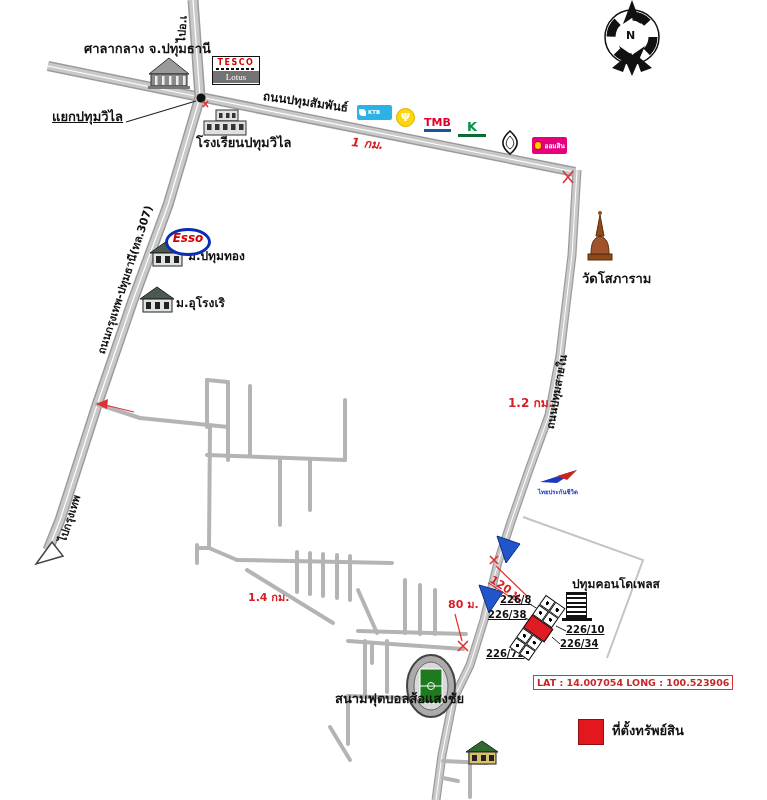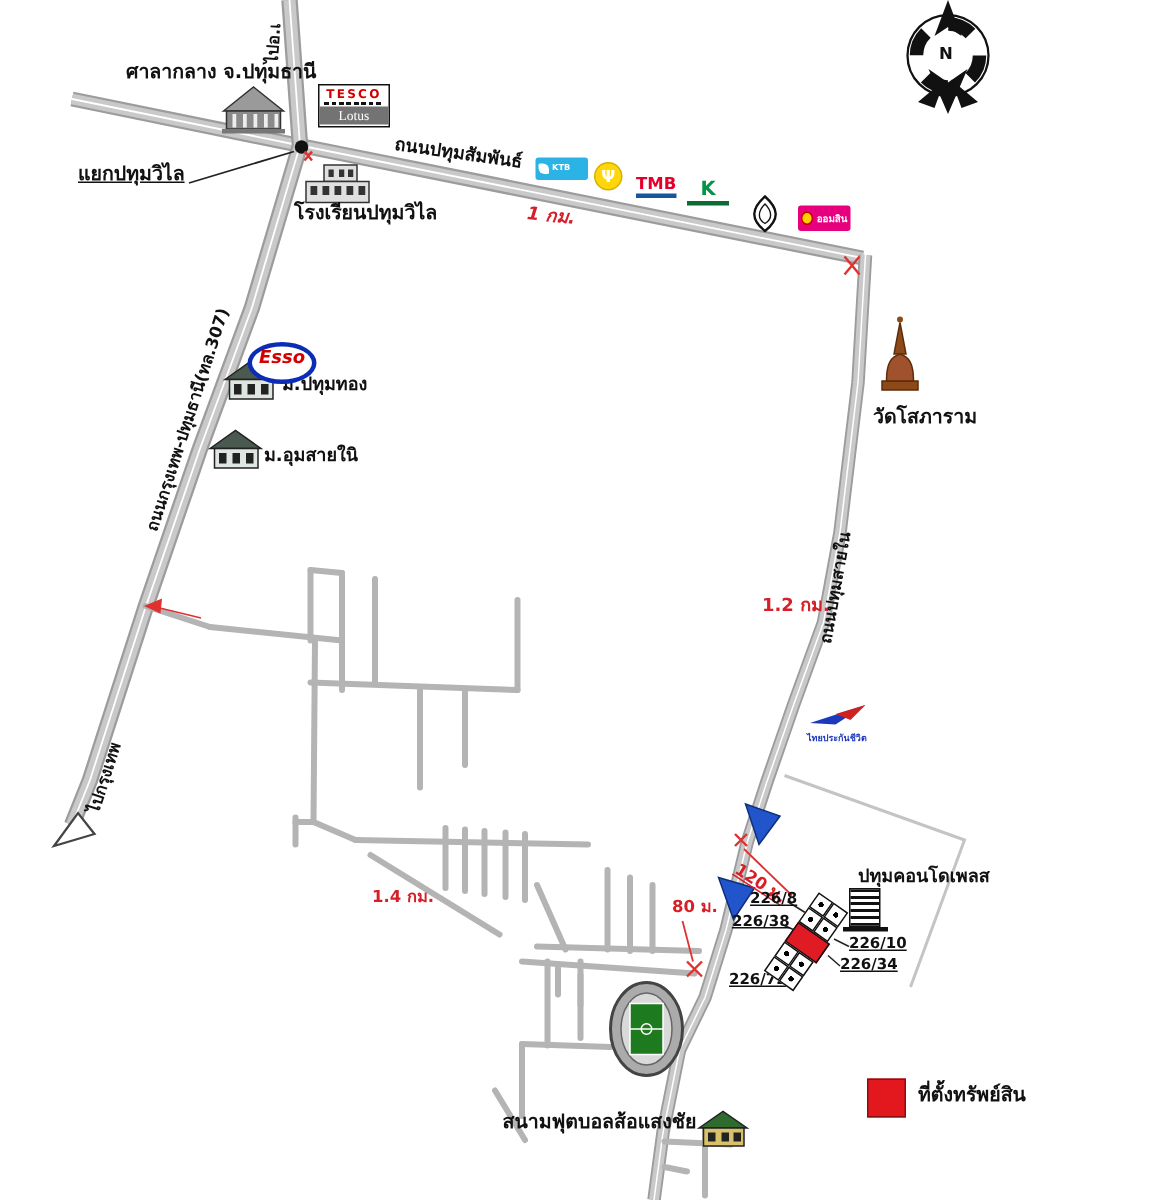--- a/index.html
+++ b/index.html
@@ -233,36 +233,37 @@
 
   <div class="lbl rot" style="left:176px;top:42px;font-size:11px;transform:rotate(-86deg);">ไปอ.เ</div>
   <div class="lbl" style="left:84px;top:42px;font-size:13px;">ศาลากลาง จ.ปทุมธานี</div>
   <div class="lbl u" style="left:52px;top:110px;font-size:13px;text-align:right;">แยกปทุมวิไล</div>
   <div class="lbl" style="left:196px;top:136px;font-size:13px;">โรงเรียนปทุมวิไล</div>
   <div class="lbl rot" style="left:264px;top:90px;font-size:12px;transform:rotate(8deg);">ถนนปทุมสัมพันธ์</div>
   <div class="lbl red rot" style="left:352px;top:136px;font-size:12px;font-style:italic;transform:rotate(6deg);">1 กม.</div>
   <div class="lbl" style="left:582px;top:260px;font-size:13px;margin-top:12px;">วัดโสภาราม</div>
   <div class="lbl rot" style="left:96px;top:352px;font-size:11px;font-weight:600;transform:rotate(-72deg);">ถนนกรุงเทพ-ปทุมธานี(ทล.307)</div>
   <div class="lbl" style="left:188px;top:250px;font-size:12px;">ม.ปทุมทอง</div>
-  <div class="lbl" style="left:176px;top:297px;font-size:12px;">ม.อุมสายในิ</div>
+  <div class="lbl" style="left:176px;top:297px;font-size:12px;">ม.อุโรงเริ</div>
   <div class="lbl rot" style="left:57px;top:540px;font-size:11px;font-weight:600;transform:rotate(-72deg);">ไปกรุงเทพ</div>
   <div class="lbl rot" style="left:545px;top:428px;font-size:11px;transform:rotate(-80deg);">ถนนปทุมสายใน</div>
   <div class="lbl red" style="left:508px;top:397px;font-size:12px;">1.2 กม.</div>
   <div class="lbl red rot u" style="left:494px;top:574px;font-size:11px;transform:rotate(33deg);">120 ม.</div>
   <div class="lbl red" style="left:448px;top:599px;font-size:11px;">80 ม.</div>
   <div class="lbl red" style="left:248px;top:592px;font-size:11px;">1.4 กม.</div>
   <div class="lbl" style="left:572px;top:578px;font-size:12px;">ปทุมคอนโดเพลส</div>
   <div class="lbl u" style="left:500px;top:595px;font-size:10px;">226/8</div>
   <div class="lbl u" style="left:488px;top:610px;font-size:10px;">226/38</div>
   <div class="lbl u" style="left:486px;top:649px;font-size:10px;">226/72</div>
   <div class="lbl u" style="left:566px;top:625px;font-size:10px;">226/10</div>
   <div class="lbl u" style="left:560px;top:639px;font-size:10px;">226/34</div>
+  <div class="latlong">LAT : 14.007054  LONG : 100.523906</div>
   <div class="legend-sq" style="background:#e3171e;"></div>
   <div class="lbl" style="left:612px;top:724px;font-size:13px;">ที่ตั้งทรัพย์สิน</div>
-  <div class="lbl" style="left:335px;top:742px;font-size:13px;">สนามฟุตบอลส้อแสงชัย</div>
+  <div class="lbl" style="left:335px;top:692px;font-size:13px;">สนามฟุตบอลส้อแสงชัย</div>
   <div class="lbl" style="left:502px;top:753px;font-size:12px;margin-top:48px;">ม.ศุภกร</div>
   <div class="nletter">N</div>
 
   <div class="tesco">
     <div class="t1">TESCO</div>
     <div class="dash"></div>
     <div class="t2">Lotus</div>
   </div>
   <div class="esso">
     <span>Esso</span>

